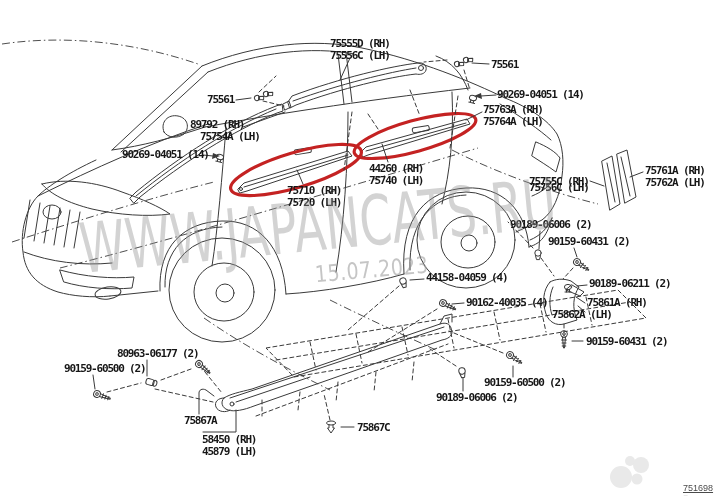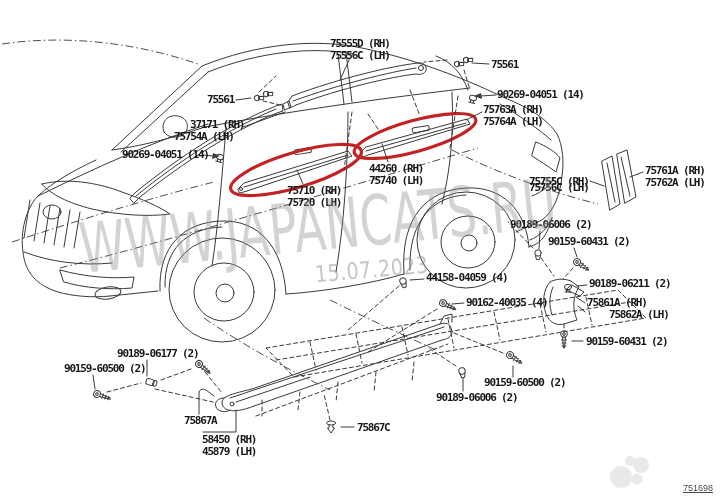--- a/index.html
+++ b/index.html
@@ -228,43 +228,43 @@
     </g>
   </svg>
 
   <div class="lbl" style="left:330px;top:38px">75555D (RH)</div>
   <div class="lbl" style="left:330px;top:50px">75556C (LH)</div>
   <div class="lbl" style="left:491px;top:59px">75561</div>
   <div class="lbl" style="left:497px;top:89px">90269-04051 (14)</div>
   <div class="lbl" style="left:483px;top:104px">75763A (RH)</div>
   <div class="lbl" style="left:483px;top:116px">75764A (LH)</div>
   <div class="lbl" style="left:207px;top:94px">75561</div>
-  <div class="lbl" style="left:190px;top:119px">37171 (RH)</div>
-  <div class="lbl" style="left:174px;top:131px">75754A (LH)</div>
+  <div class="lbl" style="left:190px;top:119px">89792 (RH)</div>
+  <div class="lbl" style="left:200px;top:131px">75754A (LH)</div>
   <div class="lbl" style="left:122px;top:149px">90269-04051 (14)</div>
   <div class="lbl" style="left:287px;top:185px">75710 (RH)</div>
   <div class="lbl" style="left:287px;top:197px">75720 (LH)</div>
   <div class="lbl" style="left:369px;top:163px">44260 (RH)</div>
   <div class="lbl" style="left:369px;top:175px">75740 (LH)</div>
   <div class="lbl" style="left:529px;top:176px">75755C (RH)</div>
   <div class="lbl" style="left:529px;top:182px">75756C (LH)</div>
   <div class="lbl" style="left:645px;top:165px">75761A (RH)</div>
   <div class="lbl" style="left:645px;top:177px">75762A (LH)</div>
   <div class="lbl" style="left:510px;top:219px">90189-06006 (2)</div>
   <div class="lbl" style="left:548px;top:236px">90159-60431 (2)</div>
   <div class="lbl" style="left:426px;top:272px">44158-04059 (4)</div>
   <div class="lbl" style="left:466px;top:297px">90162-40035 (4)</div>
   <div class="lbl" style="left:589px;top:278px">90189-06211 (2)</div>
   <div class="lbl" style="left:587px;top:297px">75861A (RH)</div>
-  <div class="lbl" style="left:609px;top:309px">75862A (LH)</div>
+  <div class="lbl" style="left:552px;top:309px">75862A (LH)</div>
   <div class="lbl" style="left:586px;top:336px">90159-60431 (2)</div>
   <div class="lbl" style="left:484px;top:377px">90159-60500 (2)</div>
   <div class="lbl" style="left:436px;top:392px">90189-06006 (2)</div>
   <div class="lbl" style="left:357px;top:422px">75867C</div>
-  <div class="lbl" style="left:117px;top:348px">90189-06177 (2)</div>
+  <div class="lbl" style="left:117px;top:348px">80963-06177 (2)</div>
   <div class="lbl" style="left:64px;top:363px">90159-60500 (2)</div>
   <div class="lbl" style="left:184px;top:415px">75867A</div>
   <div class="lbl" style="left:202px;top:434px">58450 (RH)</div>
   <div class="lbl" style="left:202px;top:446px">45879 (LH)</div>
 
   <div class="wm-site">WWW.JAPANCATS.RU</div>
   <div class="wm-date">15.07.2023</div>
 
   <svg width="50" height="46" style="position:absolute;left:608px;top:452px">
     <circle class="av" cx="22" cy="9" r="5"></circle>

